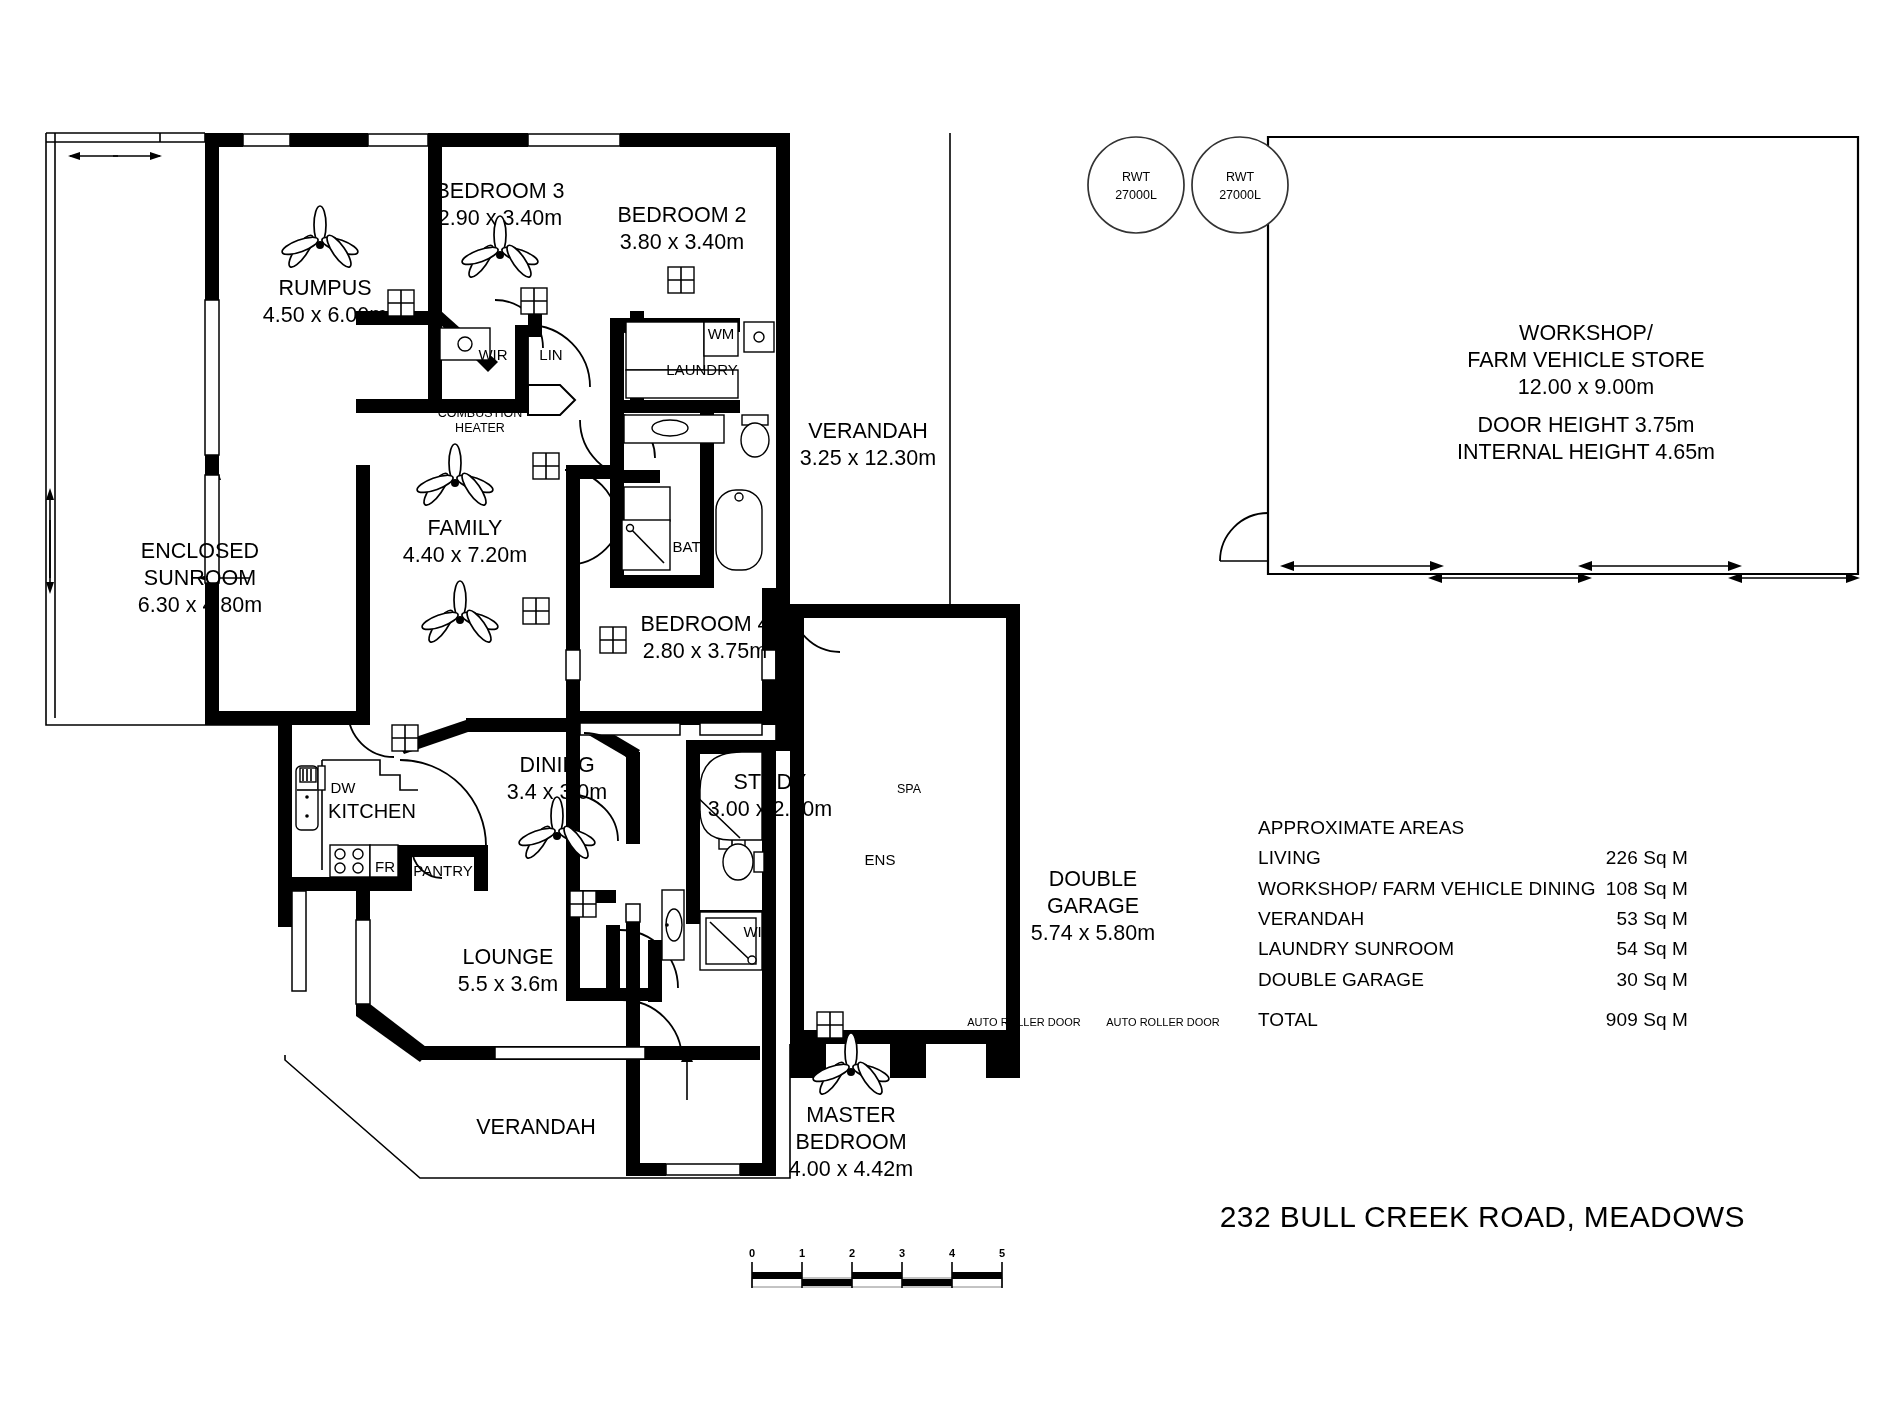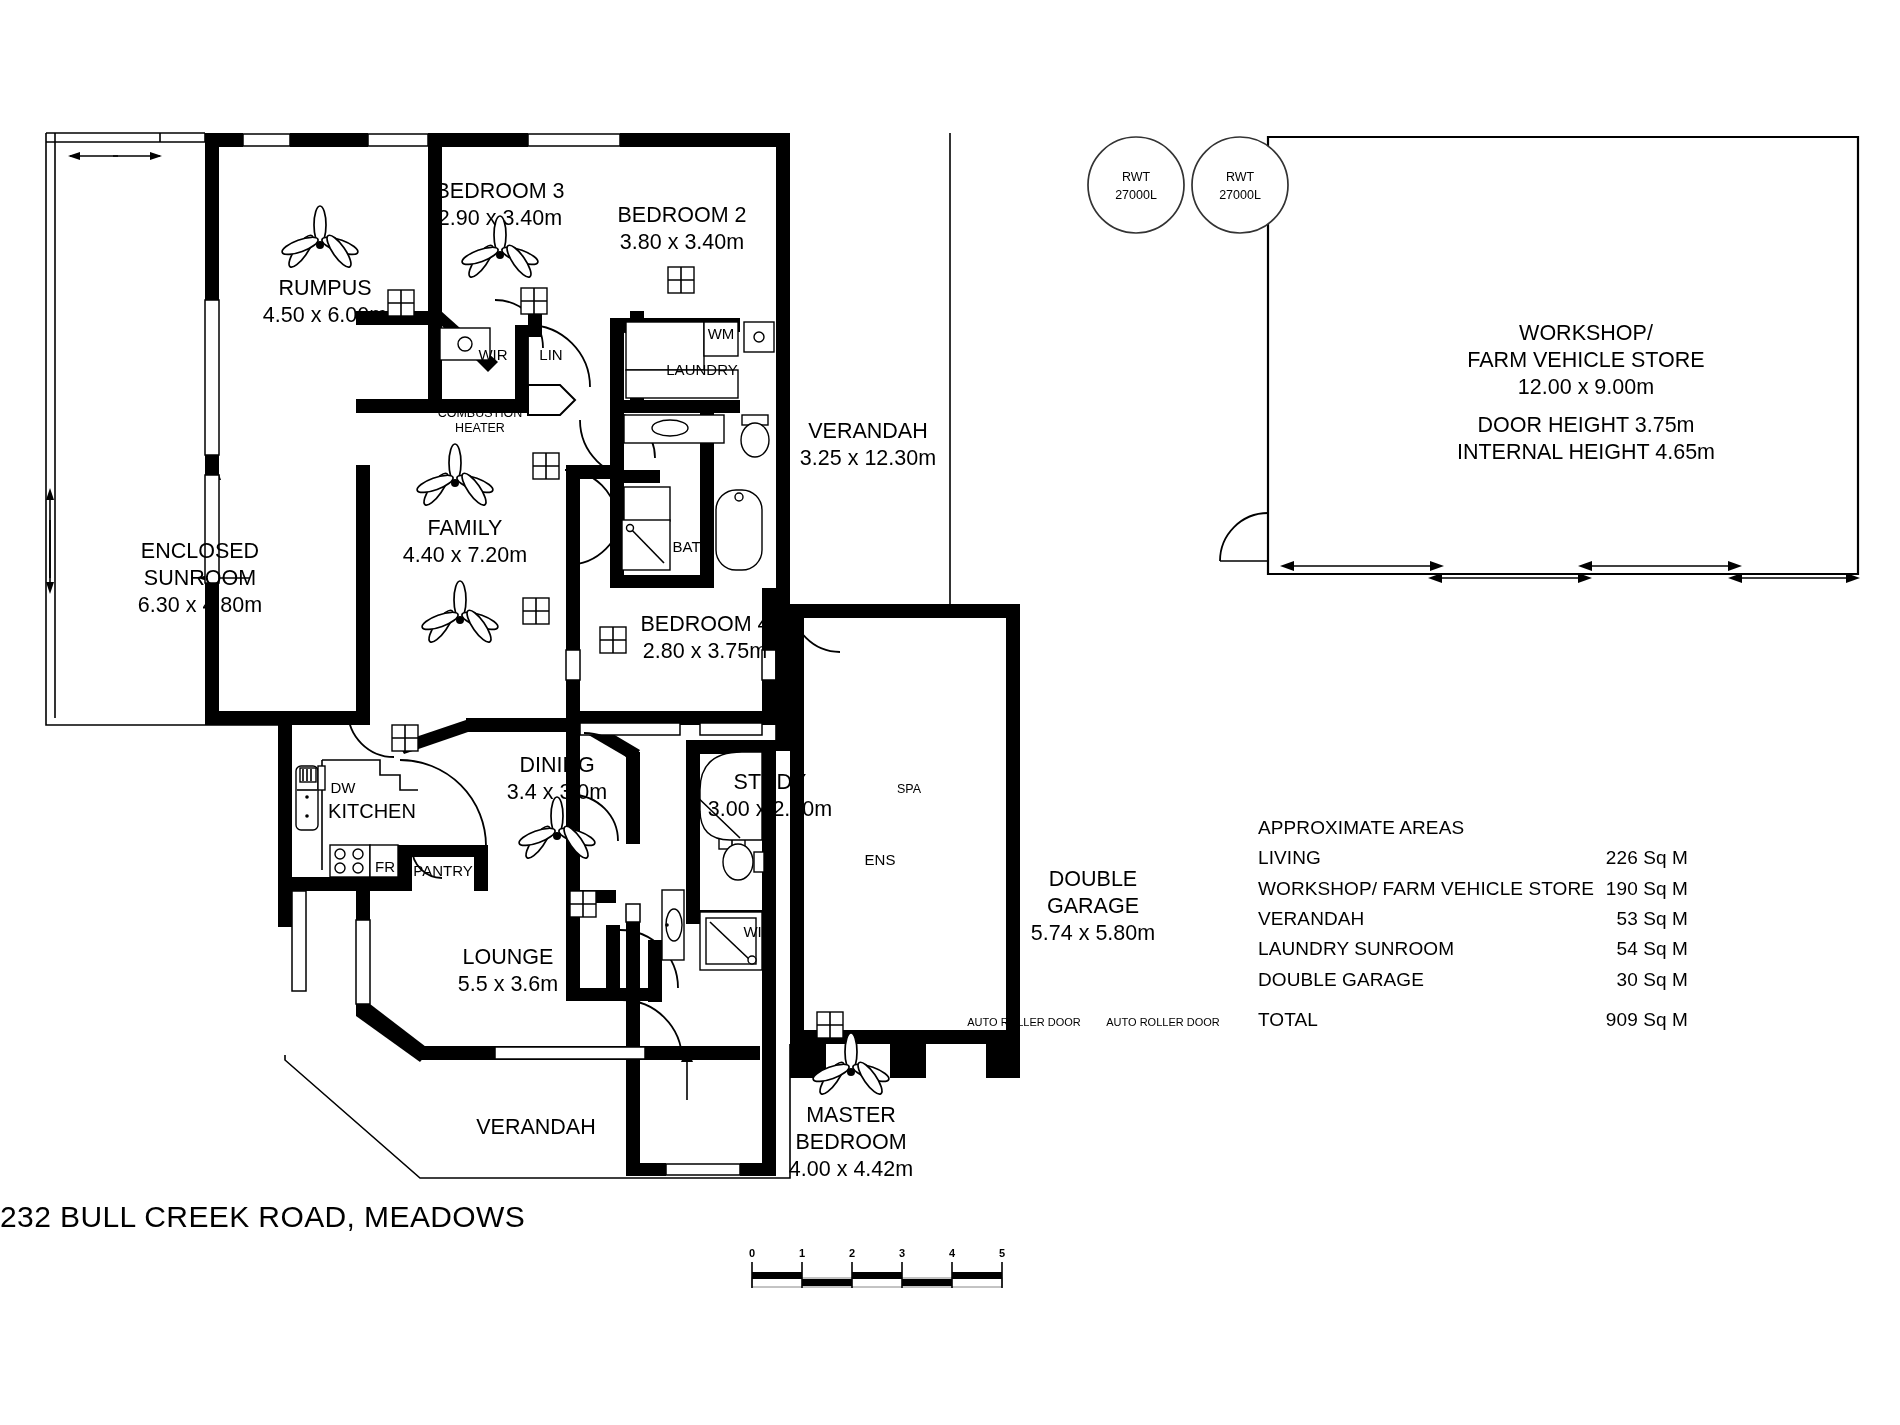--- a/index.html
+++ b/index.html
@@ -67,21 +67,21 @@
     margin-top: 6px;
   }
   .areas-row .v { text-align: left; }
   .areas-total { margin-top: 16px; }
 
   .plan-title {
     position: absolute;
     left: 0;
     top: 1200px;
     width: 1745px;
-    text-align: left;
+    text-align: right;
     font-size: 30px;
     letter-spacing: 0.4px;
   }
 </style>
 </head>
 <body>
 
 <div id="plan-root">
 
 <svg id="floorplan" viewBox="0 0 1900 1425">
@@ -576,22 +576,22 @@
 </svg>
 
 <div class="areas-box">
   <div class="areas-title">APPROXIMATE AREAS</div>
 
   <div class="areas-row">
     <span class="k">LIVING</span>
     <span class="v">226 Sq M</span>
   </div>
   <div class="areas-row">
-    <span class="k">WORKSHOP/ FARM VEHICLE STORE</span>
-    <span class="v">190 Sq M</span>
+    <span class="k">WORKSHOP/ FARM VEHICLE DINING</span>
+    <span class="v">108 Sq M</span>
   </div>
   <div class="areas-row">
     <span class="k">VERANDAH</span>
     <span class="v">53 Sq M</span>
   </div>
   <div class="areas-row">
     <span class="k">LAUNDRY SUNROOM</span>
     <span class="v">54 Sq M</span>
   </div>
   <div class="areas-row">

